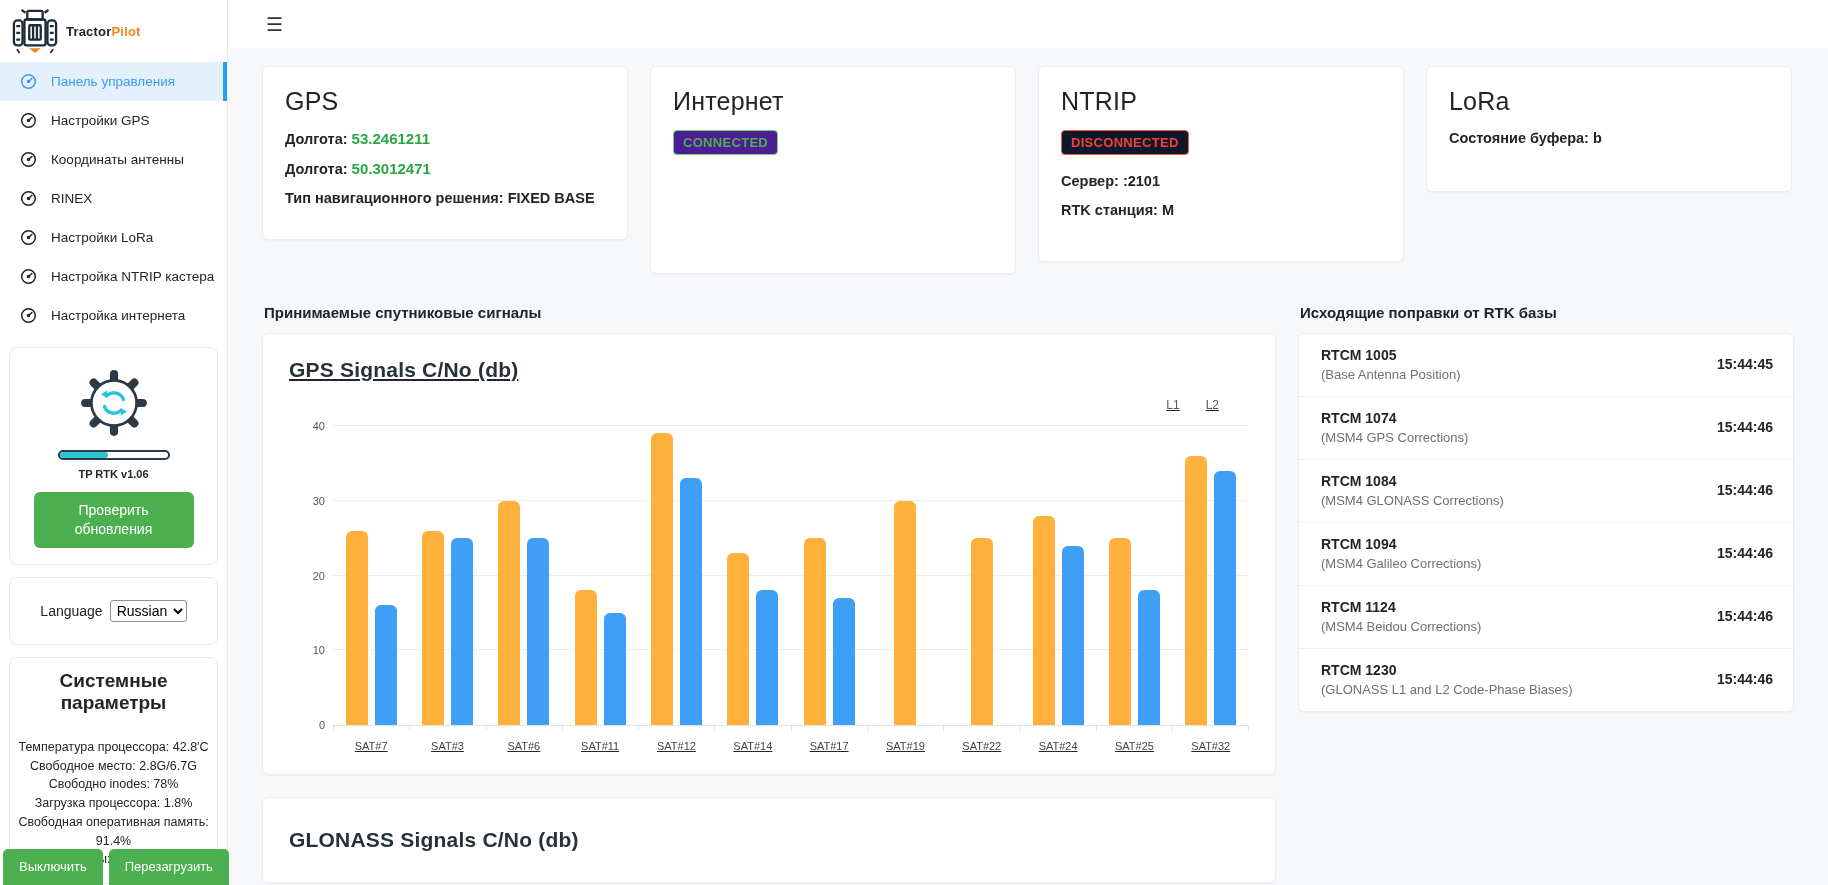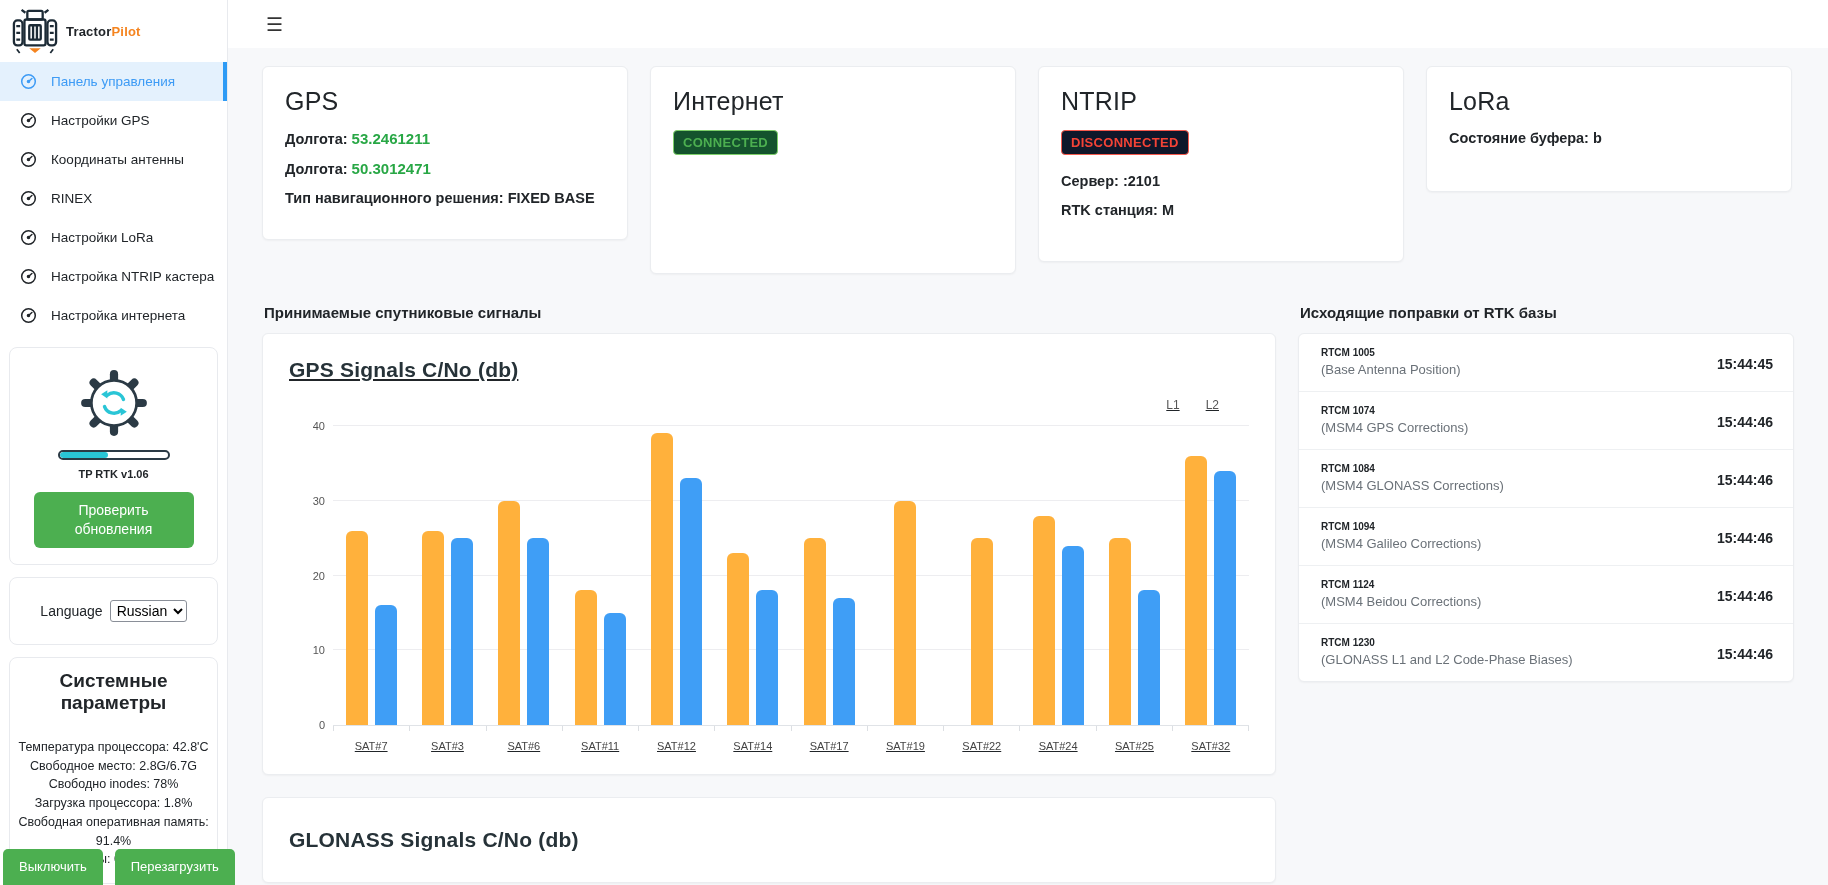--- a/index.html
+++ b/index.html
@@ -31,37 +31,37 @@
                font-family:inherit; font-size:14px; padding:9px 18px; line-height:1.35; cursor:pointer; }
   .update-btn { width:160px; }
 
   .lang-card { padding:22px 12px; display:flex; align-items:center; justify-content:center; gap:7px; font-size:14px; }
   .lang-card select { font-family:inherit; font-size:14px; padding:1px 2px; border:1px solid #8a8f98; border-radius:3px; background:#fff; }
 
   .sys-card { padding:12px 8px 14px 8px; text-align:center; }
   .sys-title { font-size:19px; font-weight:bold; margin-bottom:24px; }
   .sys-line { font-size:12.5px; line-height:1.5; color:#212529; }
 
-  .power-row { position:absolute; left:3px; bottom:0; display:flex; gap:12px; }
+  .power-row { position:absolute; left:3px; bottom:0; display:flex; gap:6px; }
   .power-row .btn-green { font-size:13px; padding:9px 16px; border-radius:5px 5px 0 0; }
 
   
   .main { margin-left:228px; }
   .topbar { height:48px; background:#fff; display:flex; align-items:center; padding-left:38px; }
   .hamburger { font-size:19px; color:#333; cursor:pointer; line-height:1; }
   .content { padding:18px 32px 0 34px; }
 
   .cards-row { display:flex; gap:22px; align-items:flex-start; }
   .card { background:#fff; border:1px solid #ebedf0; border-radius:6px; box-shadow:0 1px 2px rgba(0,0,0,.04); }
   .status-card { width:366px; padding:20px 22px; }
   .status-card h2 { font-size:25px; font-weight:400; color:#212529; margin-bottom:14px; letter-spacing:.2px; }
   .kv { font-size:14.5px; font-weight:bold; margin-bottom:13px; }
   .kv .val-green { color:#28a745; font-size:15px; }
   .badge { display:inline-block; font-size:13px; font-weight:bold; padding:4px 9px; border-radius:4px; border:1px solid; letter-spacing:.3px; }
-  .badge.ok  { color:#4caf50; border-color:#7ed06a; background:#14532d; }
+  .badge.ok  { color:#4caf50; border-color:#7ed06a; background:#4c1d95; }
   .badge.err { color:#f44336; border-color:#f5594d; background:#0f172a; }
   .badge-row { margin-bottom:18px; }
   .h-gps { height:174px; } .h-inet { height:208px; } .h-ntrip { height:196px; } .h-lora { height:126px; }
 
   .two-col { display:flex; gap:22px; margin-top:30px; }
   .col-left { width:1014px; }
   .col-right { width:496px; }
   .section-h { font-size:15px; font-weight:bold; margin:0 0 12px 2px; }
 
   
@@ -81,21 +81,21 @@
   .ticks > div { flex:1; border-right:1px solid #dcdfe3; }
   .xlabels { display:flex; margin-top:9px; }
   .xlab { flex:1; text-align:center; font-size:11px; color:#444; }
 
   .glonass-card { width:1014px; padding:30px 26px; }
 
   
   .rtcm-card { width:496px; padding:0; }
   .rtcm-item { position:relative; padding:13px 20px 14px 22px; border-bottom:1px solid #eef0f2; }
   .rtcm-item:last-child { border-bottom:none; }
-  .rtcm-code { font-size:10px; font-weight:bold; }
+  .rtcm-code { font-size:14px; font-weight:bold; }
   .rtcm-desc { font-size:13px; color:#6a7178; margin-top:4px; }
   .rtcm-time { position:absolute; right:20px; top:22px; font-size:14px; font-weight:bold; }
 </style>
 </head>
 <body>
 
 <aside class="sidebar">
   <div class="logo">
     <svg width="46" height="50" viewBox="0 0 48 52">
       <g fill="none" stroke="#1d2b36" stroke-width="2.4" stroke-linejoin="round">

